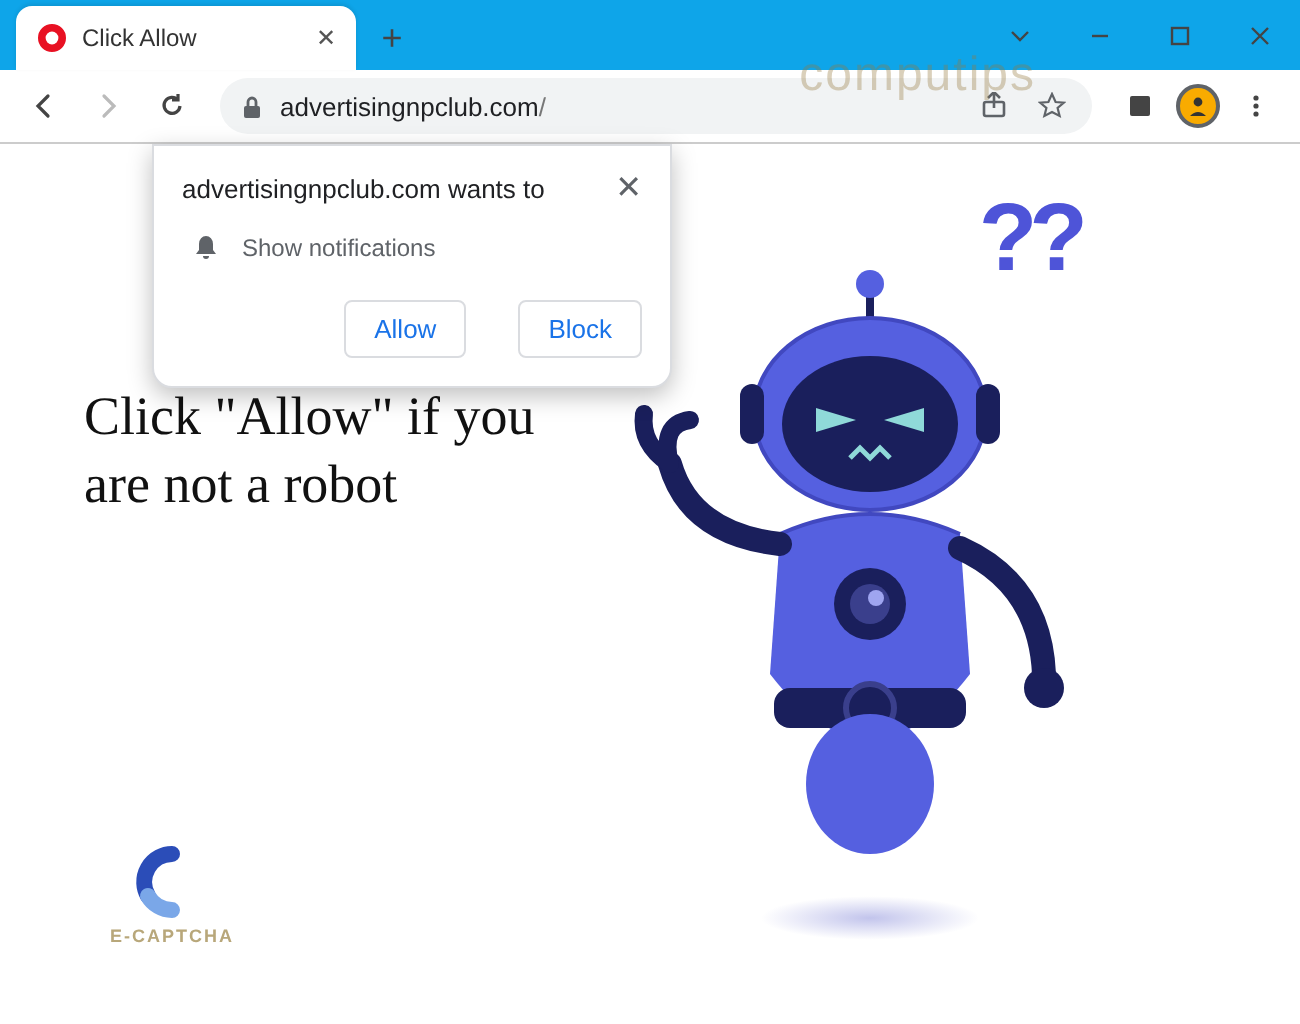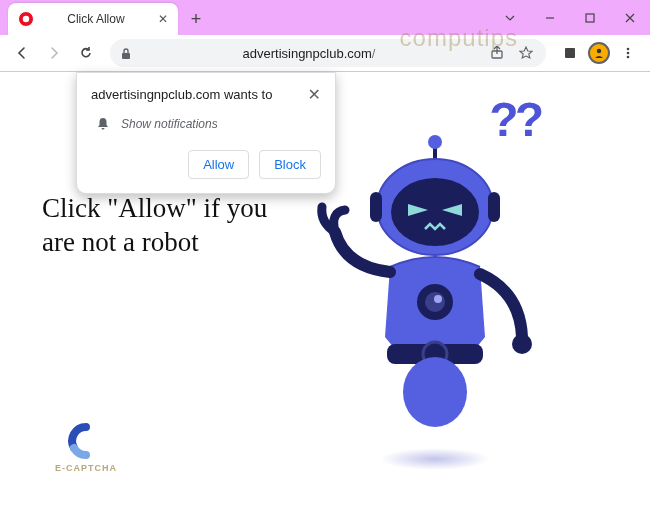--- a/index.html
+++ b/index.html
@@ -1,18 +1,18 @@
 <!DOCTYPE html>
 <html><head>
 <meta charset="utf-8">
 <style>
   * { box-sizing: border-box; margin: 0; padding: 0; }
   body { width: 650px; height: 512px; font-family: Arial, sans-serif; background: #fff; overflow: hidden; position: relative; }
   
-  .browser-chrome { background: #f0abfc; border-bottom: 1px solid #ccc; text-align: center; }
+  .browser-chrome { background: #0ea5e9; border-bottom: 1px solid #ccc; }
   .title-bar { height: 35px; display: flex; align-items: flex-end; position: relative; }
   .tab { background: #fff; border-radius: 8px 8px 0 0; height: 32px; display: flex; align-items: center; padding: 0 10px 0 10px; margin-left: 8px; min-width: 170px; gap: 7px; box-shadow: 0 -1px 2px rgba(0,0,0,0.1); }
   .favicon { width: 16px; height: 16px; border-radius: 50%; background: #e81123; border: 1px solid #fff; display:flex; align-items:center; justify-content:center; color:#fff; font-size:9px; font-weight:bold; }
   .tab-title { font-size: 12px; color: #333; flex: 1; }
   .tab-close { color: #555; font-size: 12px; }
   .new-tab { width: 28px; height: 28px; display:flex; align-items:center; justify-content:center; color:#444; font-size:18px; margin-left:4px; margin-bottom:2px; }
   .window-controls { position: absolute; right: 0; top: 0; display: flex; height:35px; align-items: center; }
   .wc-btn { width: 40px; height: 30px; display:flex; align-items:center; justify-content:center; color:#444; }
   
   .toolbar { background: #fff; height: 36px; display: flex; align-items: center; padding: 0 8px; gap: 4px; }
@@ -27,22 +27,22 @@
   
   .content { position: relative; width: 100%; height: calc(512px - 71px); background: #fff; }
   .watermark { position:absolute; top: -48px; right: 132px; font-size: 24px; color: rgba(150,120,60,0.35); font-weight:300; letter-spacing:1px; }
   
   .perm-dialog { position: absolute; top: 0; left: 76px; width: 260px; background: #fff; border: 1px solid #dadce0; border-radius: 0 0 10px 10px; box-shadow: 0 4px 12px rgba(0,0,0,0.25); padding: 14px; z-index:10; }
   .perm-head { display:flex; justify-content:space-between; align-items:flex-start; }
   .perm-domain { font-size: 13px; color:#202124; margin-bottom:10px; }
   .perm-close { color:#5f6368; font-size:16px; line-height:1; }
   .perm-row { display:flex; align-items:center; gap:10px; padding: 4px 4px 18px 4px; }
   .bell-icon { width:16px; height:16px; color:#5f6368; }
-  .perm-text { font-size:12px; color:#5f6368;font-style:italic; }
-  .perm-buttons { display:flex; justify-content:flex-end; gap:10px; }
+  .perm-text { font-size:12px; color:#5f6368; }
+  .perm-buttons { display:flex; justify-content:flex-end; gap:26px; }
   .perm-btn { padding: 6px 14px; font-size: 13px; border: 1px solid #dadce0; border-radius: 4px; background:#fff; color:#1a73e8; cursor:pointer; }
   
   .main-text { position:absolute; left: 42px; top: 120px; width: 240px; font-family: Georgia, 'Times New Roman', serif; font-size: 27px; line-height: 1.25; color: #111; }
   
   .ecaptcha { position:absolute; left: 55px; bottom: 40px; text-align:center; }
   .ec-logo { width: 38px; height: 38px; margin: 0 auto 3px; position:relative; }
   .ec-label { font-size: 9px; letter-spacing: 1px; color: #b8a77a; font-weight: 600; }
   
   .robot-area { position:absolute; right: 70px; top: 20px; width: 290px; height: 400px; }
   .qmarks { position:absolute; top: 0; right: 40px; font-size: 48px; font-weight: bold; color: #4e54d8; letter-spacing: -4px; font-family: Arial; }

